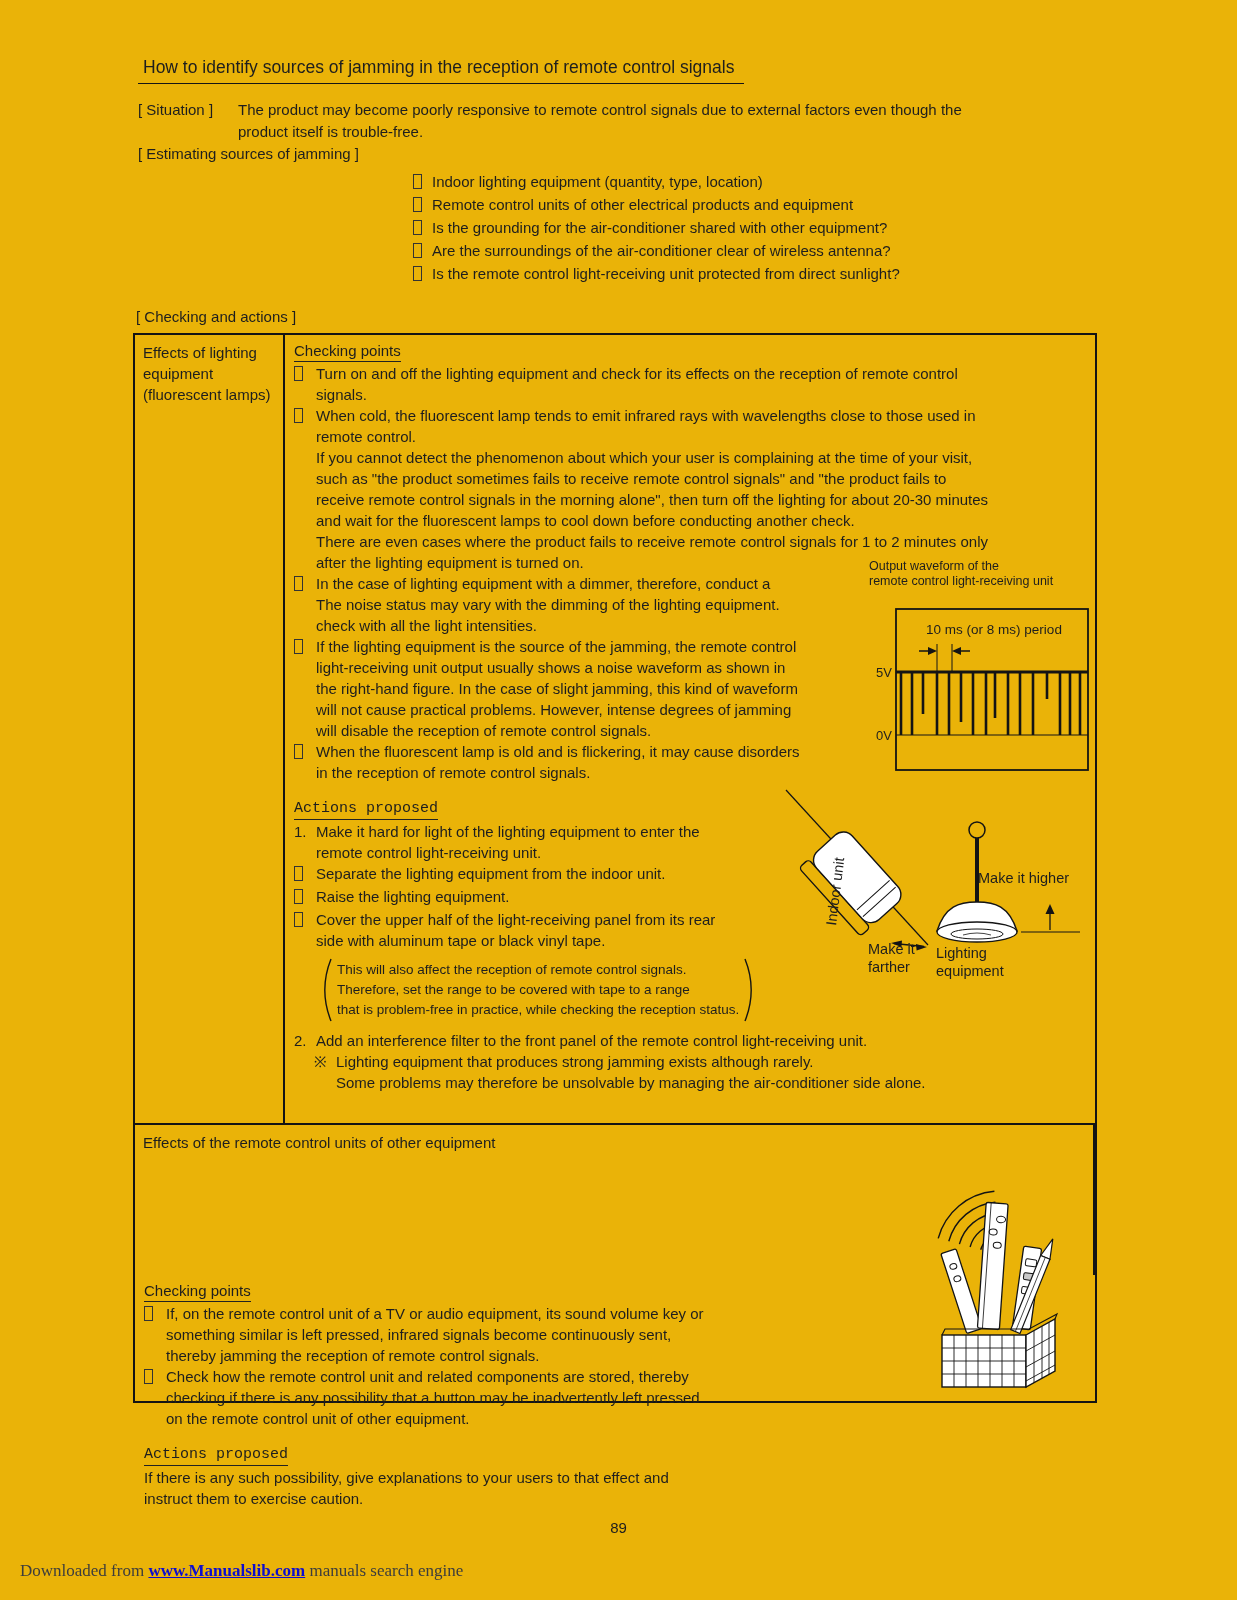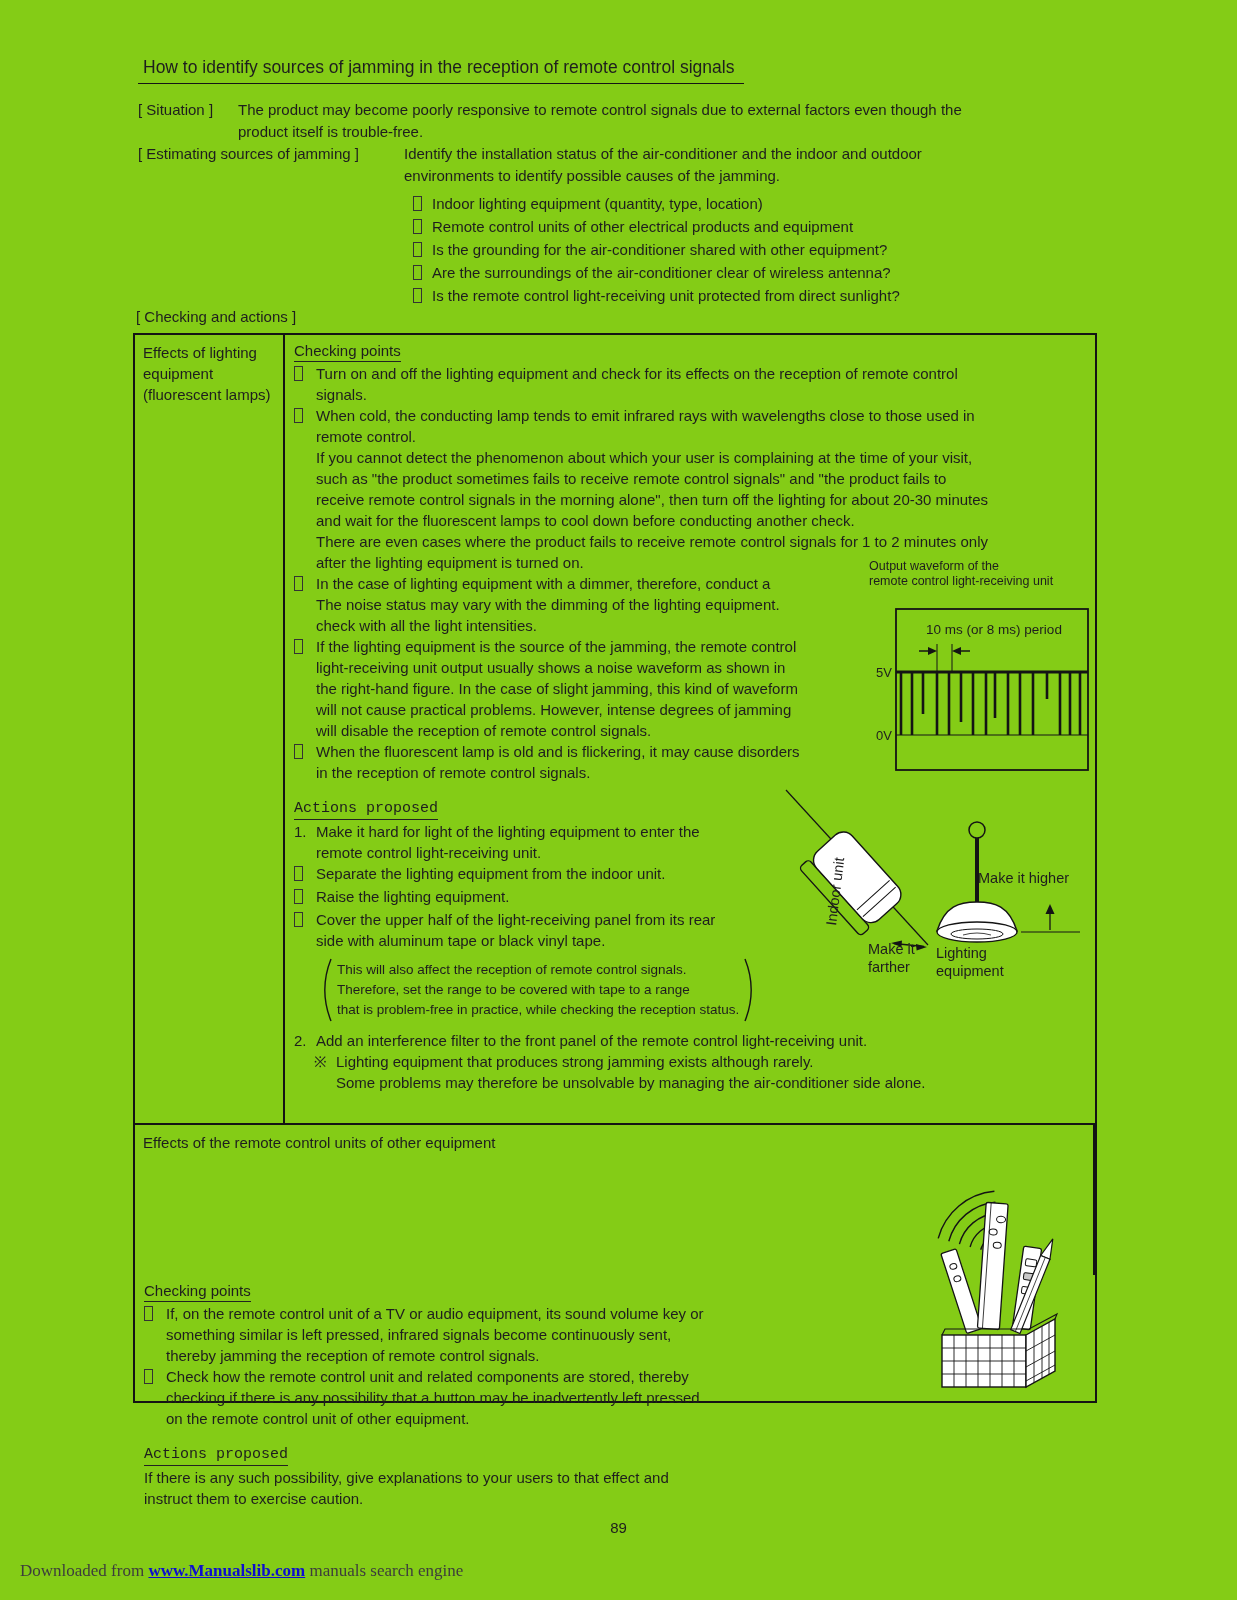--- a/index.html
+++ b/index.html
@@ -1,16 +1,16 @@
 <!DOCTYPE html>
 <html><head>
 <meta charset="utf-8">
 <style>
   html,body{margin:0;padding:0;background:#fff;}
-  .page{position:relative;width:1237px;height:1600px;background:#84cc16;overflow:hidden;
+  .page{position:relative;width:1237px;height:1600px;background:#eab308;overflow:hidden;
         font-family:"Liberation Sans",sans-serif;color:#1e1e1e;}
   .line{display:block;}
   
   .title{position:absolute;left:138px;top:57px;font-size:17.5px;white-space:nowrap;
          border-bottom:1.8px solid #151515;padding:0 10px 5px 5px;}
   
   .intro{position:absolute;left:138px;top:99px;font-size:15px;line-height:22px;}
   .irow{display:flex;}
   .lab1{flex:0 0 100px;}
   .lab2{flex:0 0 266px;}
@@ -59,24 +59,20 @@
   <div class="intro">
     <div class="irow">
       <span class="lab1">[ Situation ]</span>
       <div>
         <span class="line">The product may become poorly responsive to remote control signals due to external factors even though the</span>
         <span class="line">product itself is trouble-free.</span>
       </div>
     </div>
     <div class="irow">
       <span class="lab2">[ Estimating sources of jamming ]</span>
-      <div>
-        <span class="line">Identify the installation status of the air-conditioner and the indoor and outdoor</span>
-        <span class="line">environments to identify possible causes of the jamming.</span>
-      </div>
     </div>
     <div class="bullets">
       <div class="bitem">
           <span class="tofu"></span>
           <span>Indoor lighting equipment (quantity, type, location)</span>
         </div>
       <div class="bitem">
           <span class="tofu"></span>
           <span>Remote control units of other electrical products and equipment</span>
         </div>
@@ -107,21 +103,21 @@
         <div class="item">
           <span class="mk"><span class="tofu"></span></span>
           <div>
             <span class="line">Turn on and off the lighting equipment and check for its effects on the reception of remote control</span>
             <span class="line">signals.</span>
           </div>
         </div>
         <div class="item">
           <span class="mk"><span class="tofu"></span></span>
           <div>
-            <span class="line">When cold, the conducting lamp tends to emit infrared rays with wavelengths close to those used in</span>
+            <span class="line">When cold, the fluorescent lamp tends to emit infrared rays with wavelengths close to those used in</span>
             <span class="line">remote control.</span>
           </div>
         </div>
         <div class="item">
           <span class="mk"></span>
           <div>
             <span class="line">If you cannot detect the phenomenon about which your user is complaining at the time of your visit,</span>
             <span class="line">such as "the product sometimes fails to receive remote control signals" and "the product fails to</span>
             <span class="line">receive remote control signals in the morning alone", then turn off the lighting for about 20-30 minutes</span>
             <span class="line">and wait for the fluorescent lamps to cool down before conducting another check.</span>

